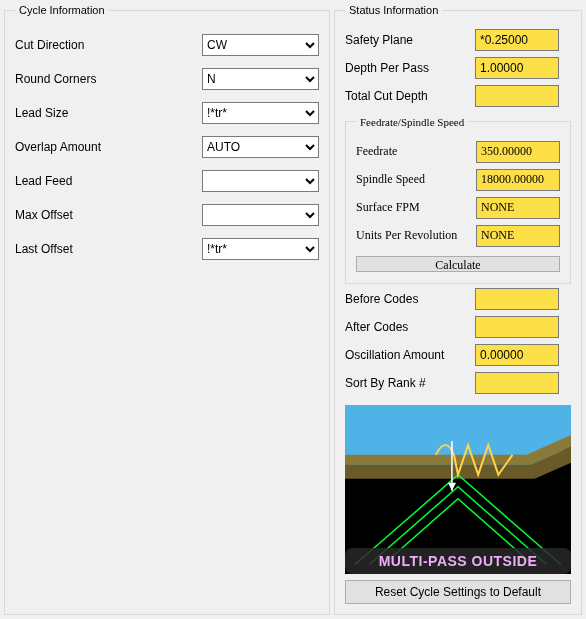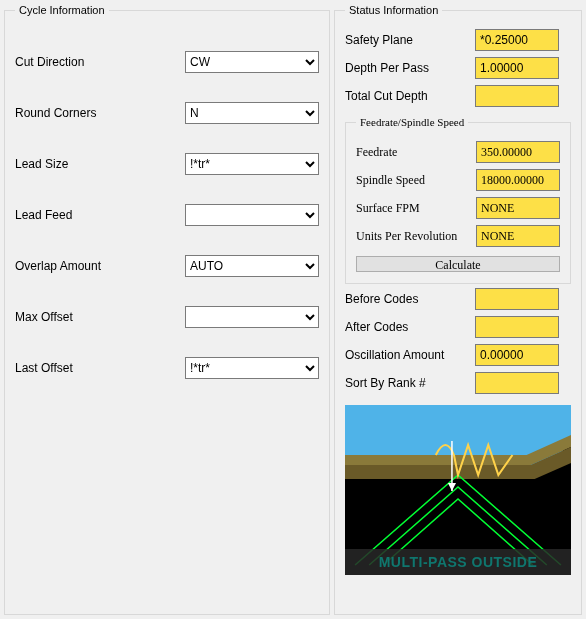--- a/index.html
+++ b/index.html
@@ -27,21 +27,21 @@
     color: #000;
   }
   .left-col { flex: 0 0 326px; }
   .right-col { flex: 1; display: flex; flex-direction: column; }
   .row {
     display: flex;
     align-items: center;
     height: 26px;
     margin-top: 8px;
   }
-  .left-col .row { margin-top: 25px; }
+  .left-col .row { margin-top: 8px; gap: 17px; }
   .left-col .lbl { flex: 0 0 170px; }
   .left-col select {
     flex: 1;
     height: 22px;
     font-family: inherit;
     font-size: 12px;
     border: 1px solid #7a7a7a;
     background: #fff;
   }
   .right-col .lbl { flex: 0 0 130px; }
@@ -85,26 +85,27 @@
     height: 170px;
     position: relative;
     background: #000;
     overflow: hidden;
   }
   .preview svg { display: block; }
   .preview-label {
     position: absolute;
     bottom: 0; left: 0; right: 0;
     background: rgba(40,40,40,0.85);
-    color: #0f766e;
+    color: #f0abfc;
     text-align: center;
     font-size: 14px;
     font-weight: 600;
     letter-spacing: 0.5px;
     padding: 5px 0;
+    border-radius: 7px;
   }
   .status-group { flex: 1; display: flex; flex-direction: column; }
   .row-compact { height: 24px; margin-top: 4px; }
 </style>
 </head>
 <body>
 
 <fieldset class="left-col">
   <legend>Cycle Information</legend>
 
@@ -114,26 +115,26 @@
   </div>
   <div class="row">
     <span class="lbl">Round Corners</span>
     <select><option>N</option></select>
   </div>
   <div class="row">
     <span class="lbl">Lead Size</span>
     <select><option>!*tr*</option></select>
   </div>
   <div class="row">
+    <span class="lbl">Overlap Amount</span>
+    <select><option>AUTO</option></select>
+  </div>
+  <div class="row">
     <span class="lbl">Lead Feed</span>
     <select><option></option></select>
-  </div>
-  <div class="row">
-    <span class="lbl">Overlap Amount</span>
-    <select><option>AUTO</option></select>
   </div>
   <div class="row">
     <span class="lbl">Max Offset</span>
     <select><option></option></select>
   </div>
   <div class="row">
     <span class="lbl">Last Offset</span>
     <select><option>!*tr*</option></select>
   </div>
 </fieldset>
@@ -201,13 +202,14 @@
       <polyline points="10,160 112,70 214,160" fill="none" stroke="#00ff33" stroke-width="1.5"></polyline>
       <polyline points="24,160 112,82 200,160" fill="none" stroke="#00ff33" stroke-width="1.5"></polyline>
       <polyline points="38,160 112,94 186,160" fill="none" stroke="#00ff33" stroke-width="1.5"></polyline>
       <path d="M90,50 Q100,30 108,50 L112,70 L122,40 L132,70 L142,40 L152,70 L166,50" fill="none" stroke="#ffd24a" stroke-width="2"></path>
       <line x1="106" y1="36" x2="106" y2="86" stroke="#fff" stroke-width="1.5"></line>
       <polygon points="106,86 102,78 110,78" fill="#fff"></polygon>
     </svg>
     <div class="preview-label">MULTI-PASS OUTSIDE</div>
   </div>
 
+  <button class="reset-btn">Reset Cycle Settings to Default</button>
 </fieldset>
 
 </body></html>

